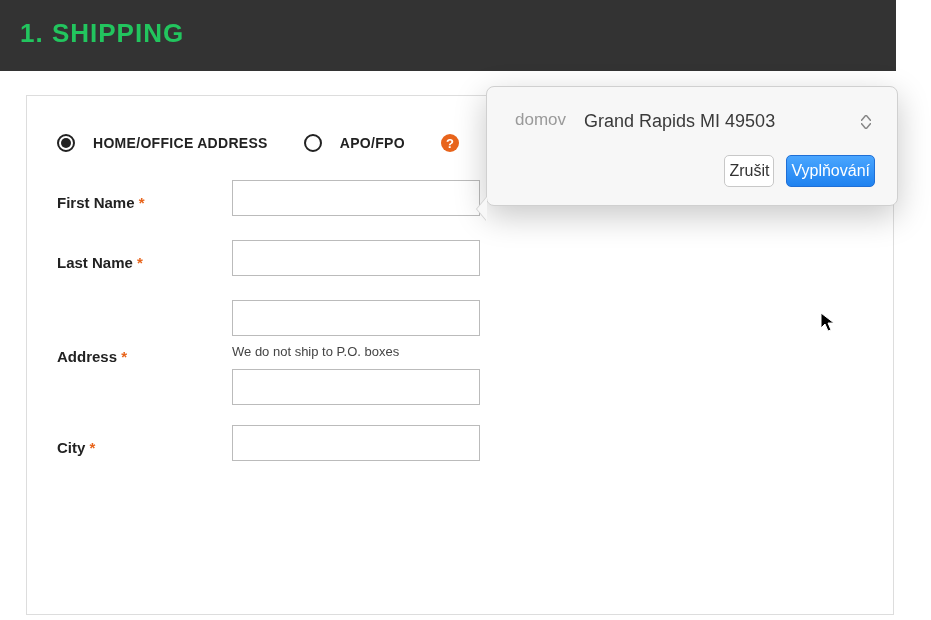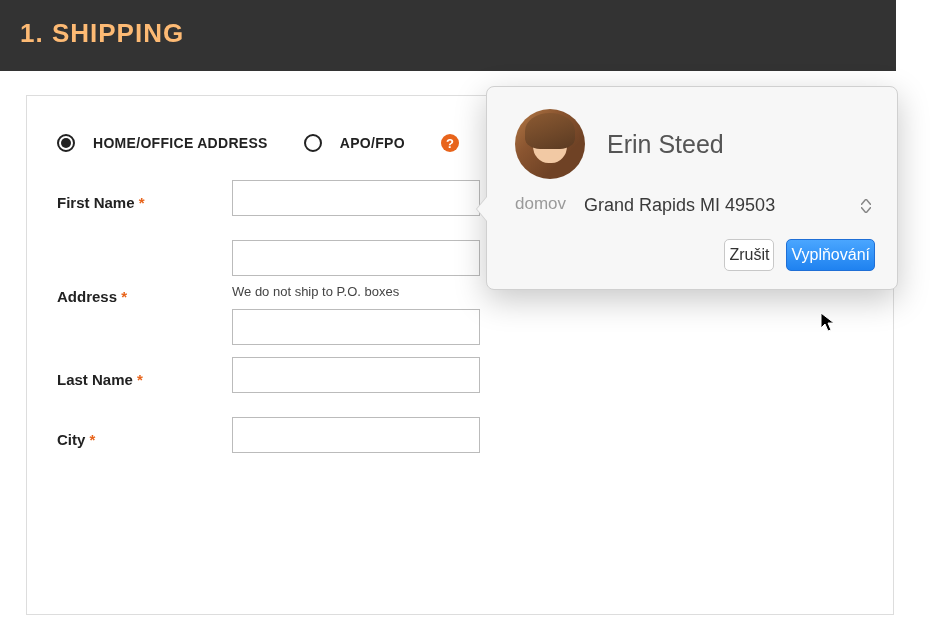--- a/index.html
+++ b/index.html
@@ -1,17 +1,17 @@
 <!DOCTYPE html>
 <html><head>
   <meta charset="utf-8">
   <style>
     * { box-sizing: border-box; margin: 0; padding: 0; }
     body { font-family: Arial, Helvetica, sans-serif; width: 931px; height: 620px; background: #fff; position: relative; overflow: hidden; }
-    .header { background: #333; color: #fdba74; padding: 18px 20px 22px 20px; width: 896px; }
+    .header { background: #333; color: #22c55e; padding: 18px 20px 22px 20px; width: 896px; }
     .header-title { font-size: 26px; font-weight: 700; letter-spacing: 1px; font-family: 'Arial Black', Arial, sans-serif; }
     .form-card { background: #fff; border: 1px solid #ddd; margin: 24px 0 0 26px; width: 868px; padding: 38px 30px 20px 30px; height: 520px; }
     .radio-row { display: flex; align-items: center; gap: 36px; margin-bottom: 28px; }
     .radio-opt { display: flex; align-items: center; gap: 18px; cursor: pointer; }
     .radio-circle { width: 18px; height: 18px; border-radius: 50%; border: 2px solid #222; display: inline-flex; align-items: center; justify-content: center; }
     .radio-circle.selected::after { content: ""; width: 10px; height: 10px; background: #222; border-radius: 50%; display: block; }
     .radio-label { font-size: 14px; font-weight: 700; color: #222; letter-spacing: 0.3px; }
     .help-icon { width: 18px; height: 18px; border-radius: 50%; background: #e8641b; color: #fff; display: inline-flex; align-items: center; justify-content: center; font-size: 13px; font-weight: 700; cursor: pointer; }
     .field-row { display: flex; align-items: center; margin-bottom: 24px; }
     .field-row.tight { margin-bottom: 12px; }
@@ -63,61 +63,57 @@
   <div class="field-row">
     <div class="field-label">
       <span>First Name</span>
       <span class="req">*</span>
     </div>
     <div class="field-input-col">
       <input type="text" value="" style="">
     </div>
   </div>
 
+  <div class="field-row">
+    <div class="field-label">
+      <span>Last Name</span>
+      <span class="req">*</span>
+    </div>
+    <div class="field-input-col">
+      <input type="text" value="" style="">
+    </div>
+  </div>
+
   <div class="field-row tight">
     <div class="field-label">
       <span>Address</span>
       <span class="req">*</span>
     </div>
     <div class="field-input-col">
       <input type="text" value="" style="">
       <div class="hint">We do not ship to P.O. boxes</div>
-      <input type="text" value="" style="">
-    </div>
-  </div>
-
-  <div class="field-row">
-    <div class="field-label">
-      <span>Last Name</span>
-      <span class="req">*</span>
-    </div>
-    <div class="field-input-col">
       <input type="text" value="" style="">
     </div>
   </div>
 
   <div class="field-row" style="margin-top:20px;">
     <div class="field-label">
       <span>City</span>
       <span class="req">*</span>
     </div>
     <div class="field-input-col">
       <input type="text" value="" style="">
     </div>
   </div>
 
 
 
 </div>
 
 <div class="autofill-popover">
-  <div class="contact-row">
-    <div class="avatar"></div>
-    <div class="contact-name">Erin Steed</div>
-  </div>
   <div class="address-row">
     <div class="addr-type">domov</div>
     <div class="addr-lines">
       <div>Grand Rapids MI 49503</div>
     </div>
     <div class="addr-selector">
       <svg width="10" height="6" viewBox="0 0 10 6">
           <path d="M0 6 L5 0 L10 6" fill="none" stroke="#888" stroke-width="1.5"></path>
         </svg>
       <svg width="10" height="6" viewBox="0 0 10 6">

